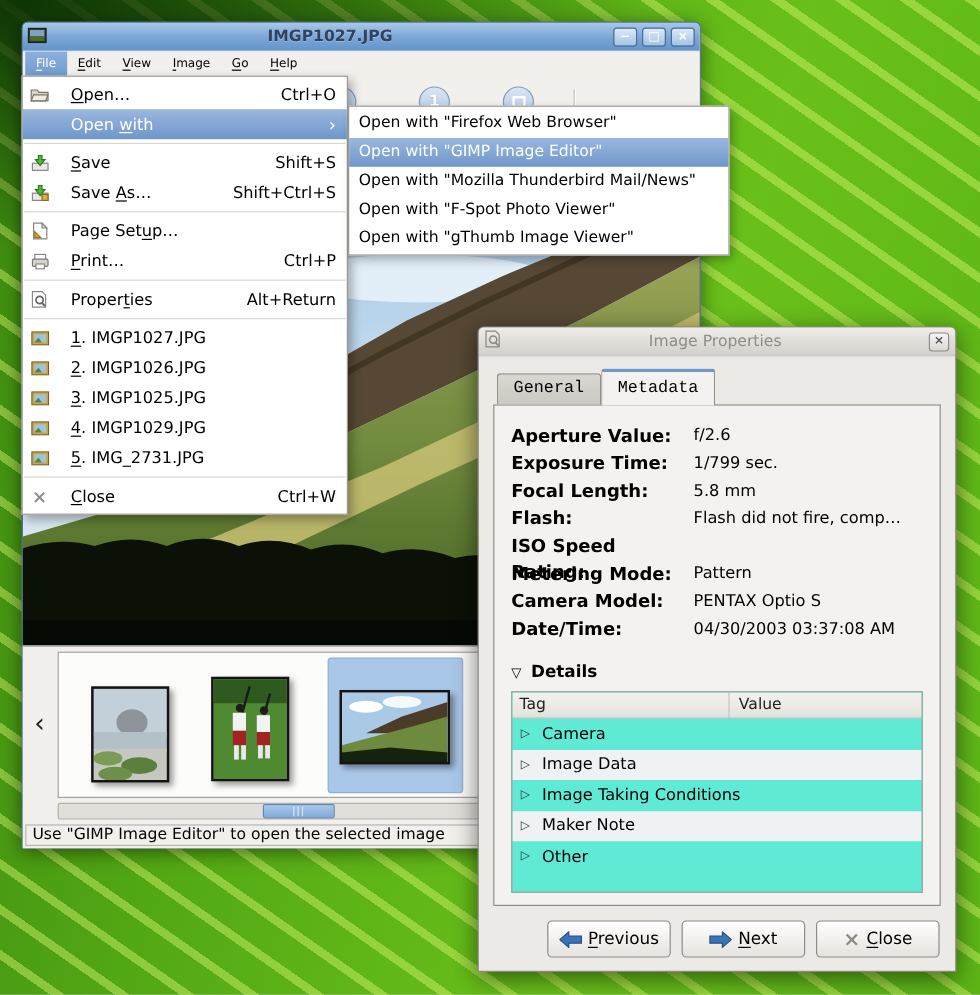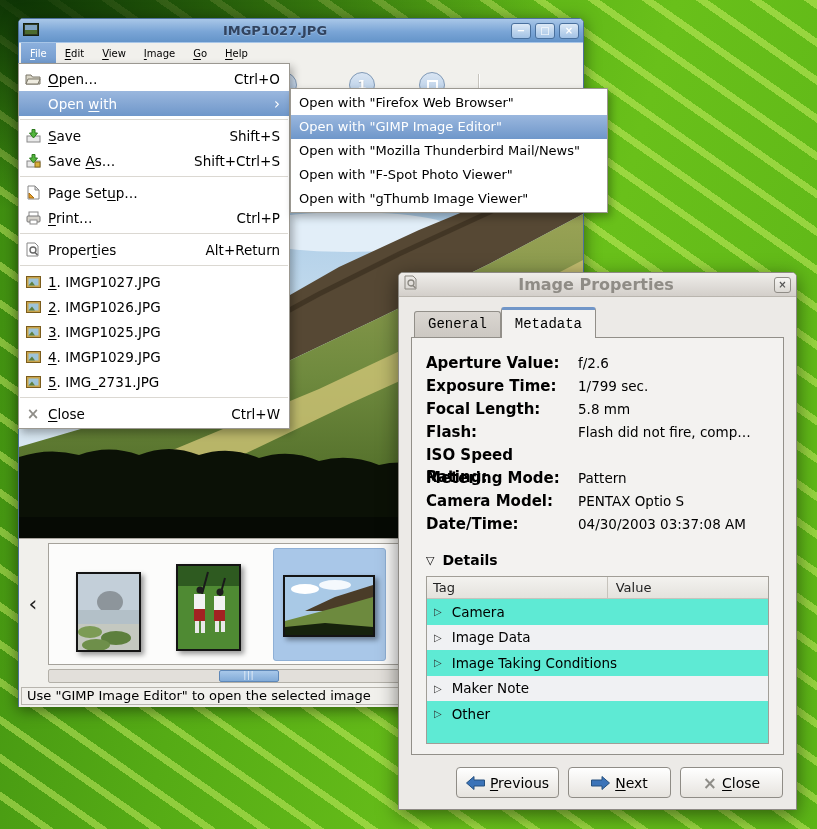--- a/index.html
+++ b/index.html
@@ -58,36 +58,36 @@
   .hs-thumb { position:absolute; left:170px; top:0; width:60px; height:12px; border:1px solid #5f88b8; border-radius:2px;
               background:linear-gradient(#a8c8ea,#82abd8); color:rgba(255,255,255,.85); font-size:8px; text-align:center; line-height:10px; letter-spacing:1px; }
   .statusbar { height:21px; position:relative; background:#f1f0ec; }
   .status-frame { position:absolute; left:2px; right:2px; top:1px; bottom:2px; border:1px solid #b8b5ae; background:#f1f0ec; overflow:hidden; }
   .status-text { font-size:13px; line-height:16px; padding-left:5px; white-space:nowrap; color:#000; }
 
   
   .menu-panel { position:absolute; background:#fff; border:1px solid #9b9891; box-shadow:3px 4px 8px rgba(0,0,0,.3); padding:2px 0; }
   #file-menu { left:18px; top:63px; width:272px; z-index:5; }
   #open-with-menu { left:290px; top:88px; width:318px; z-index:6; }
-  .menu-row { height:25px; display:flex; align-items:center; gap:6px; padding:0 9px 0 5px; font-size:13.5px; color:#000; white-space:nowrap; }
+  .menu-row { height:25px; display:flex; align-items:center; gap:17px; padding:0 9px 0 5px; font-size:13.5px; color:#000; white-space:nowrap; }
   #open-with-menu .menu-row { height:23.8px; padding-left:8px; font-size:13px; }
   .menu-row.hl { background:linear-gradient(#9ab7de,#6f97ca); color:#fff; }
   .mi-icon { width:18px; height:16px; display:inline-flex; align-items:center; justify-content:center; flex:none; }
   .mi-shortcut { margin-left:auto; }
   .submenu-arrow { margin-left:auto; font-size:15px; line-height:12px; }
   .menu-sep { height:1px; background:#dbd8d2; margin:3px 1px; }
   .x-glyph { color:#8f8d88; font-weight:bold; font-size:15px; line-height:14px; }
 
   
   #dialog { position:absolute; left:398px; top:272px; width:399px; height:538px;
     background:#eceae7; border:1px solid #8d8a84; border-radius:5px 5px 0 0;
     box-shadow:0 5px 20px rgba(0,0,0,.5); z-index:10; }
   .dlg-titlebar { height:24px; display:flex; align-items:center; gap:4px; padding:0 5px;
     background:linear-gradient(#efedea,#d3cfca); border-bottom:1px solid #b9b5ae; border-radius:4px 4px 0 0; }
-  .dlg-title { flex:1; text-align:center; font-size:16px; font-weight:bold; color:#8f8c86; }
+  .dlg-title { flex:1; text-align:center; font-size:13px; font-weight:normal; color:#8f8c86; }
   .dlg-close { width:17px; height:16px; border:1px solid #908d87; border-radius:3px;
     background:linear-gradient(#f6f5f3,#dcd9d4); color:#555; font-weight:bold; font-size:10px; line-height:13px; text-align:center; }
   .dlg-body { padding:10px 12px 0; }
   .tabs { display:flex; margin-left:3px; position:relative; z-index:2;font-family:Liberation Mono, monospace; }
   .tab { padding:6px 13px 5px; font-size:14px; color:#000; border:1px solid #928f89; border-bottom:none; border-radius:3px 3px 0 0; }
   .tab.inactive { background:linear-gradient(#dad6d1,#ccc8c2); margin-top:4px; padding-top:4px; }
   .tab.active { background:#f3f2f0; border-top:3px solid #7196c8; margin-bottom:-1px; position:relative; }
   .notebook { border:1px solid #928f89; background:#f3f2f0; height:418px; padding:12px 14px; }
   .meta-grid { display:grid; grid-template-columns:152px 1fr; margin-top:2px; }
   .meta-grid .lbl { font-weight:bold; font-size:15px; height:23px; line-height:22px; }

